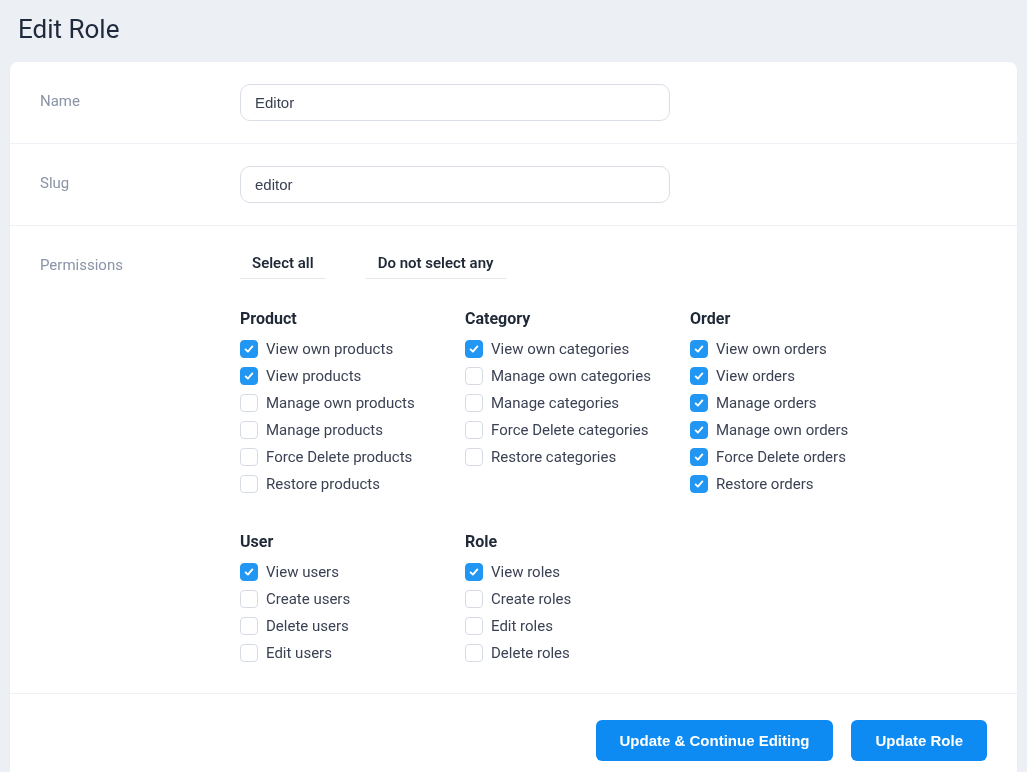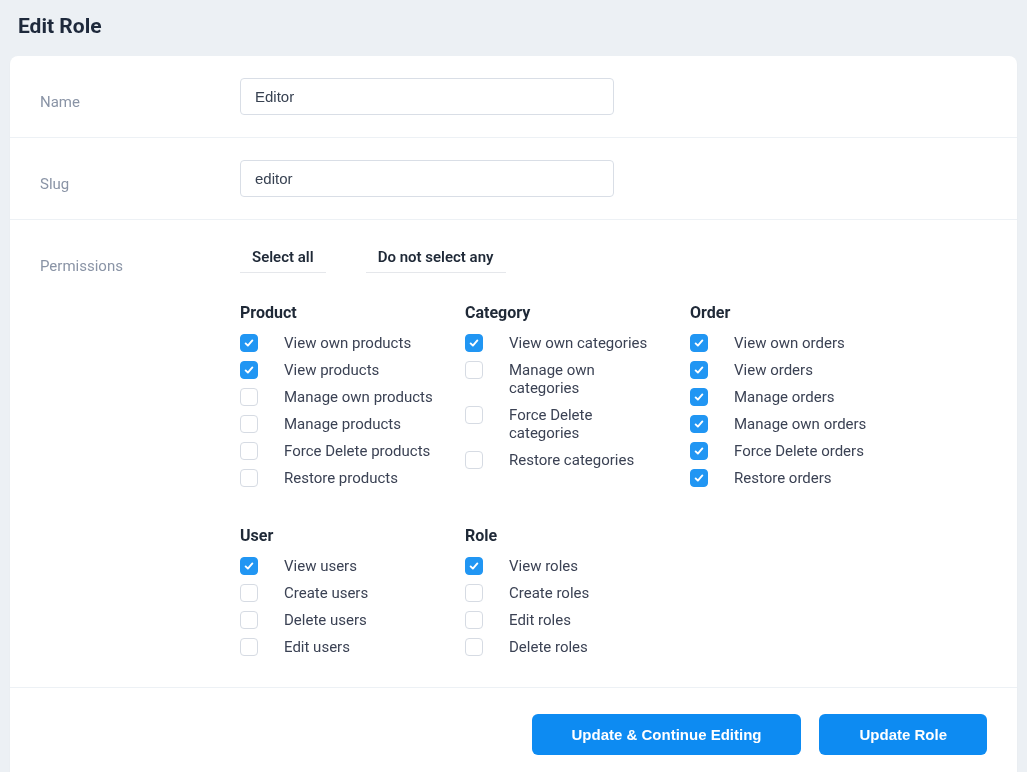--- a/index.html
+++ b/index.html
@@ -3,22 +3,22 @@
   <meta charset="utf-8">
   <style>
     * { box-sizing: border-box; margin: 0; padding: 0; }
     body {
       font-family: -apple-system, BlinkMacSystemFont, "Segoe UI", Roboto, sans-serif;
       background: #ecf0f4;
       padding: 0 10px 10px 10px;
       color: #374151;
     }
     .page-title {
-      font-size: 21px;
-      font-weight: 700;
+      font-size: 26px;
+      font-weight: 400;
       color: #1e293b;
       padding: 14px 0 18px 8px;
     }
     .card {
       background: #fff;
       border-radius: 8px;
       box-shadow: 0 1px 2px rgba(0,0,0,0.04);
       overflow: hidden;
     }
     .form-row {
@@ -26,30 +26,29 @@
       padding: 22px 30px;
       border-bottom: 1px solid #edf1f5;
     }
     .form-row:last-of-type { border-bottom: none; }
     .form-label {
       width: 200px;
       color: #8a94a6;
       font-size: 15px;
       padding-top: 8px;
       flex-shrink: 0;
-      margin-top: 7px;
     }
     .form-content { flex: 1; }
     .text-input {
-      width: 374px;
+      width: 430px;
       max-width: 100%;
       padding: 9px 14px;
       font-size: 15px;
       border: 1px solid #d9dee6;
-      border-radius: 4px;
+      border-radius: 10px;
       color: #374151;
       background: #fff;
       outline: none;
     }
     .perm-toolbar {
       display: flex;
       gap: 40px;
       margin-bottom: 30px;
     }
     .perm-action {
@@ -71,21 +70,21 @@
     }
     .perm-col-title {
       font-weight: 700;
       color: #1f2937;
       font-size: 16px;
       margin-bottom: 12px;
     }
     .perm-item {
       display: flex;
       align-items: flex-start;
-      gap: 26px;
+      gap: 8px;
       margin-bottom: 9px;
       cursor: pointer;
     }
     .checkbox {
       width: 18px;
       height: 18px;
       border: 1.5px solid #d6dbe3;
       border-radius: 4px;
       background: #fff;
       display: flex;
@@ -111,21 +110,21 @@
       display: flex;
       justify-content: flex-end;
       gap: 18px;
       padding: 26px 30px;
     }
     .btn {
       background: #0d8bf2;
       color: #fff;
       border: none;
       border-radius: 6px;
-      padding: 12px 40px;
+      padding: 12px 24px;
       font-size: 15px;
       font-weight: 600;
       cursor: pointer;
     }
   </style>
 </head>
 <body>
 
 <div class="page-title">Edit Role</div>
 
@@ -197,20 +196,24 @@
                 </svg>
               </span>
               <span class="perm-label">View own categories</span>
             </label>
             <label class="perm-item">
               <span class="checkbox"></span>
               <span class="perm-label">Manage own categories</span>
             </label>
             <label class="perm-item">
               <span class="checkbox"></span>
+              <span class="perm-label">Manage categories</span>
+            </label>
+            <label class="perm-item">
+              <span class="checkbox"></span>
               <span class="perm-label">Force Delete categories</span>
             </label>
             <label class="perm-item">
               <span class="checkbox"></span>
               <span class="perm-label">Restore categories</span>
             </label>
           </div>
           <div class="perm-col">
             <div class="perm-col-title">Order</div>
             <label class="perm-item">

